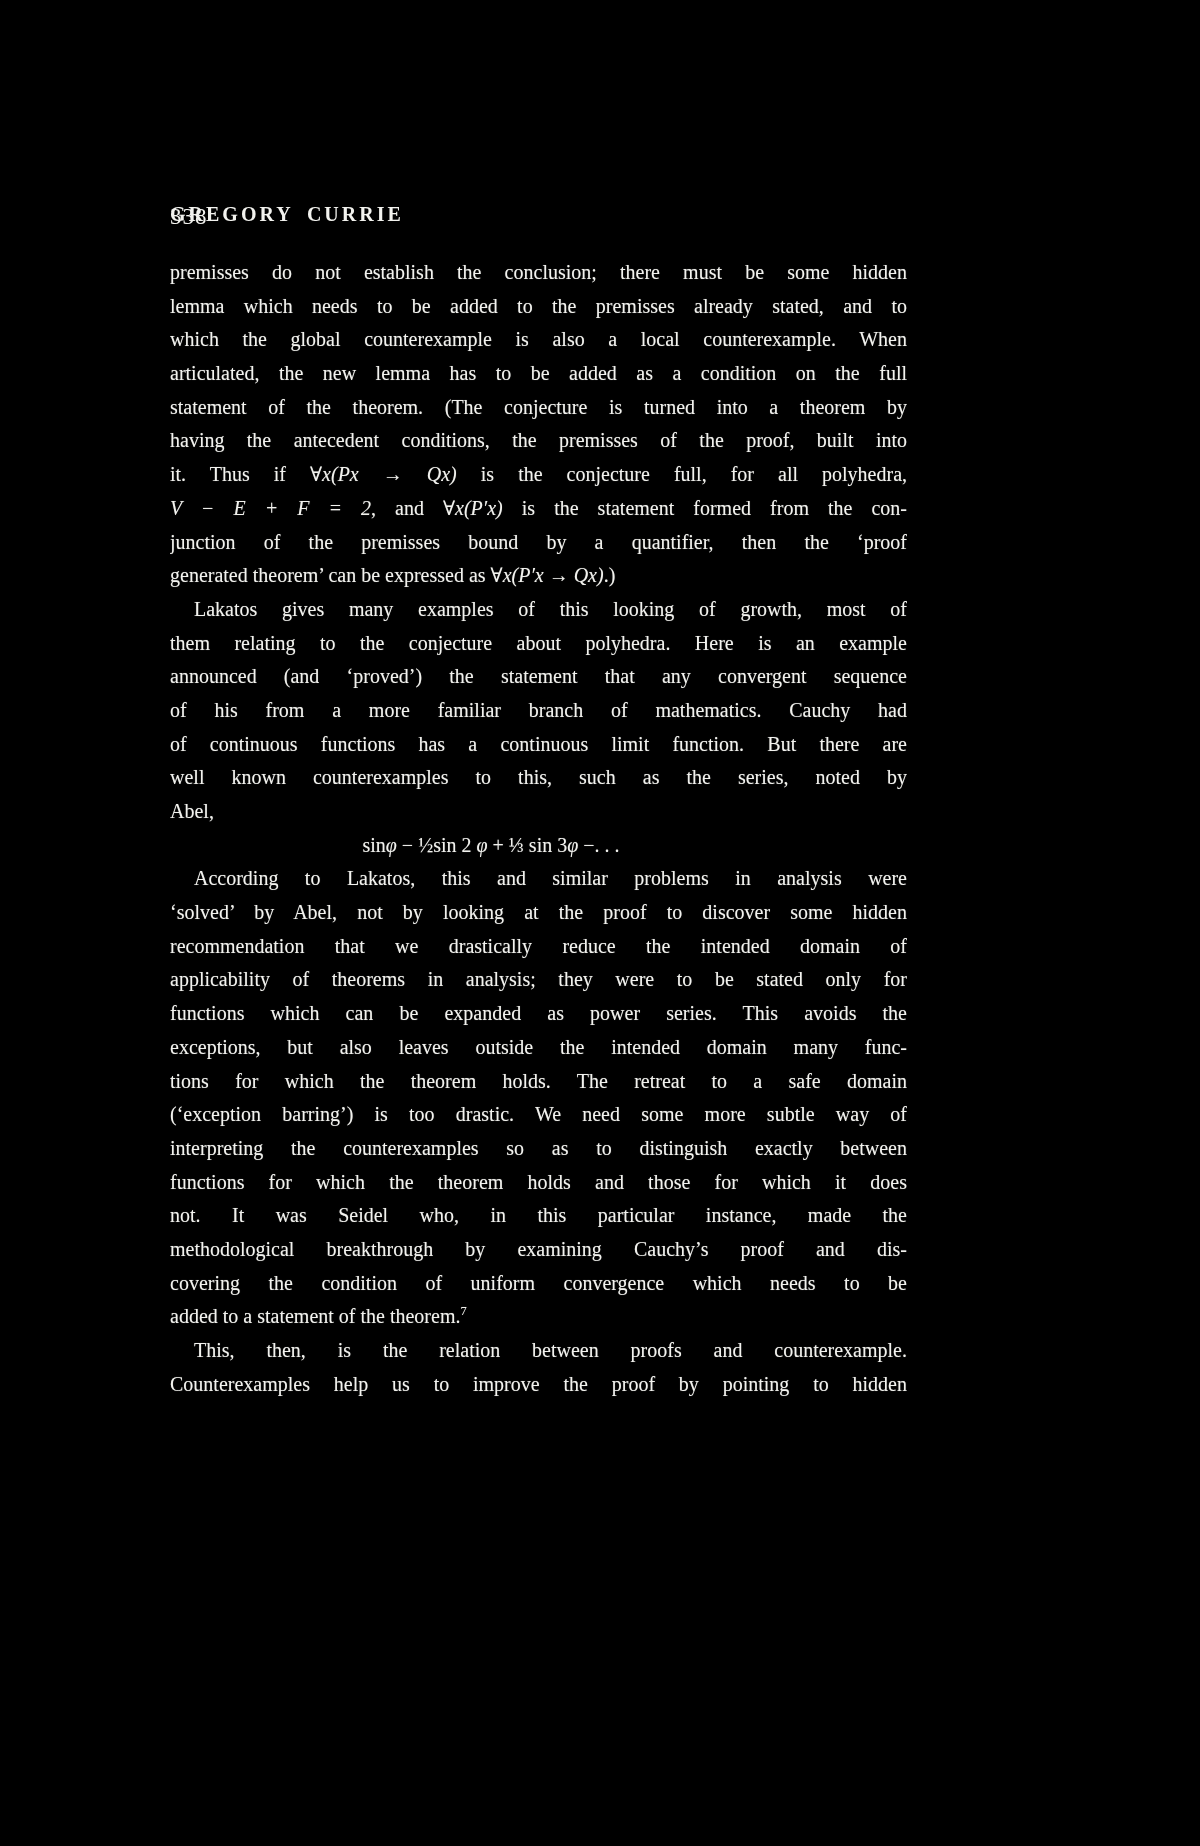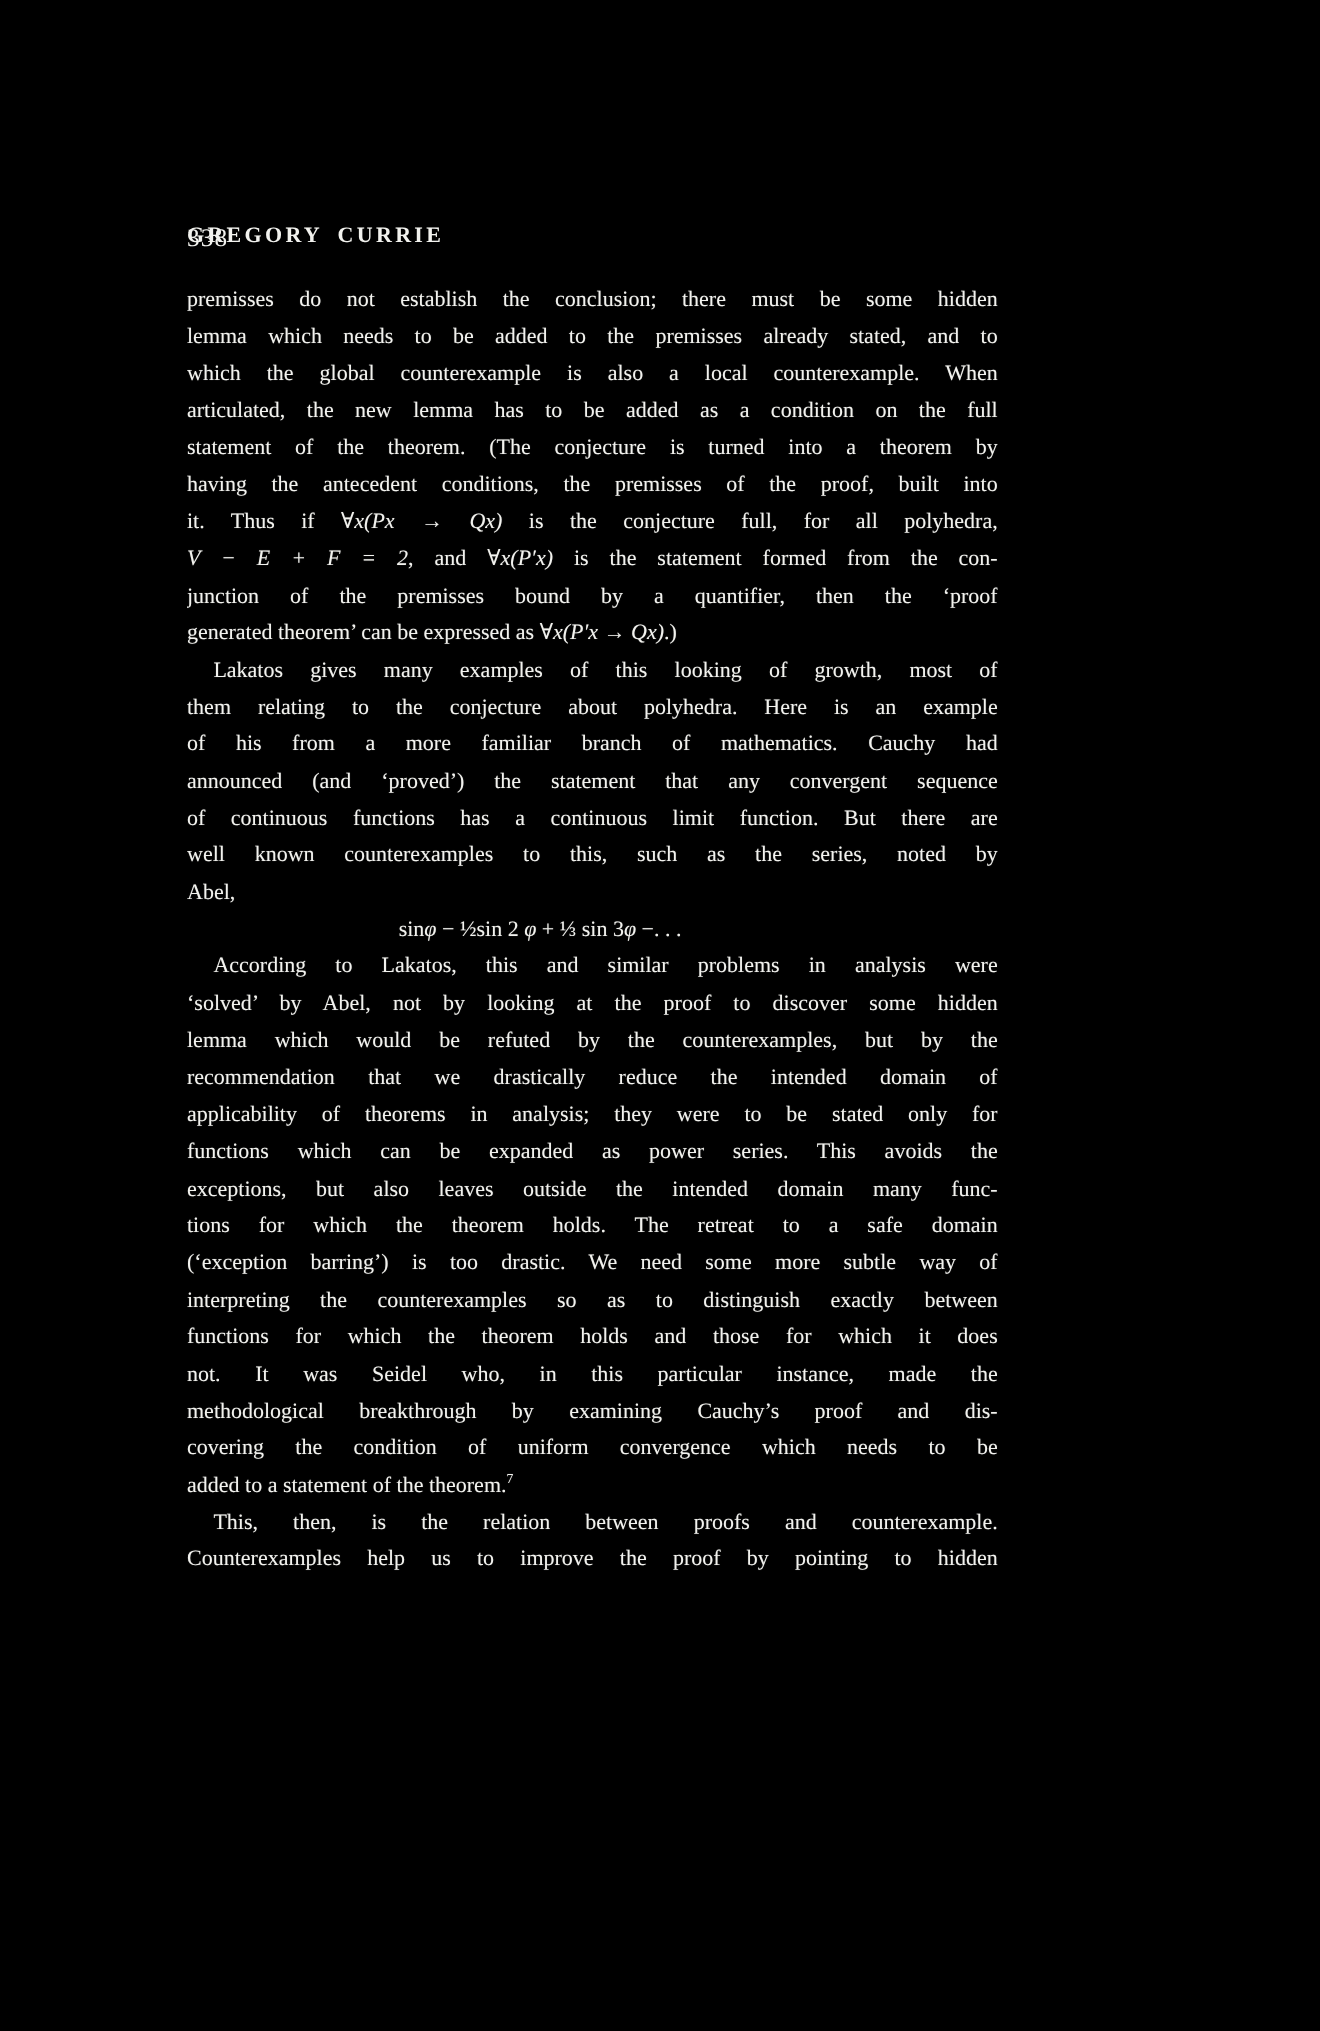--- a/index.html
+++ b/index.html
@@ -52,29 +52,28 @@
         <div class="line"><span>which the global counterexample is also a local counterexample. When</span></div>
         <div class="line"><span>articulated, the new lemma has to be added as a condition on the full</span></div>
         <div class="line"><span>statement of the theorem. (The conjecture is turned into a theorem by</span></div>
         <div class="line"><span>having the antecedent conditions, the premisses of the proof, built into</span></div>
         <div class="line"><span>it. Thus if </span><em>∀x(Px → Qx)</em><span> is the conjecture full, for all polyhedra,</span></div>
         <div class="line"><em>V − E + F = 2</em><span>, and </span><em>∀x(P′x)</em><span> is the statement formed from the con-</span></div>
         <div class="line"><span>junction of the premisses bound by a quantifier, then the ‘proof</span></div>
         <div class="line last"><span>generated theorem’ can be expressed as </span><em>∀x(P′x → Qx)</em><span>.)</span></div>
         <div class="line indent"><span>Lakatos gives many examples of this looking of growth, most of</span></div>
         <div class="line"><span>them relating to the conjecture about polyhedra. Here is an example</span></div>
+        <div class="line"><span>announced (and ‘proved’) the statement that any convergent sequence</span></div>
         <div class="line"><span>of his from a more familiar branch of mathematics. Cauchy had</span></div>
-        <div class="line"><span>announced (and ‘proved’) the statement that any convergent sequence</span></div>
         <div class="line"><span>of continuous functions has a continuous limit function. But there are</span></div>
         <div class="line"><span>well known counterexamples to this, such as the series, noted by</span></div>
         <div class="line last"><span>Abel,</span></div>
         <div class="formula"><span>sin</span><em>φ</em><span> − ½sin 2 </span><em>φ</em><span> + ⅓ sin 3</span><em>φ</em><span> −. . .</span></div>
         <div class="line indent"><span>According to Lakatos, this and similar problems in analysis were</span></div>
         <div class="line"><span>‘solved’ by Abel, not by looking at the proof to discover some hidden</span></div>
-        <div class="line"><span>lemma which would be refuted by the counterexamples, but by the</span></div>
         <div class="line"><span>recommendation that we drastically reduce the intended domain of</span></div>
         <div class="line"><span>applicability of theorems in analysis; they were to be stated only for</span></div>
         <div class="line"><span>functions which can be expanded as power series. This avoids the</span></div>
         <div class="line"><span>exceptions, but also leaves outside the intended domain many func-</span></div>
         <div class="line"><span>tions for which the theorem holds. The retreat to a safe domain</span></div>
         <div class="line"><span>(‘exception barring’) is too drastic. We need some more subtle way of</span></div>
         <div class="line"><span>interpreting the counterexamples so as to distinguish exactly between</span></div>
         <div class="line"><span>functions for which the theorem holds and those for which it does</span></div>
         <div class="line"><span>not. It was Seidel who, in this particular instance, made the</span></div>
         <div class="line"><span>methodological breakthrough by examining Cauchy’s proof and dis-</span></div>

